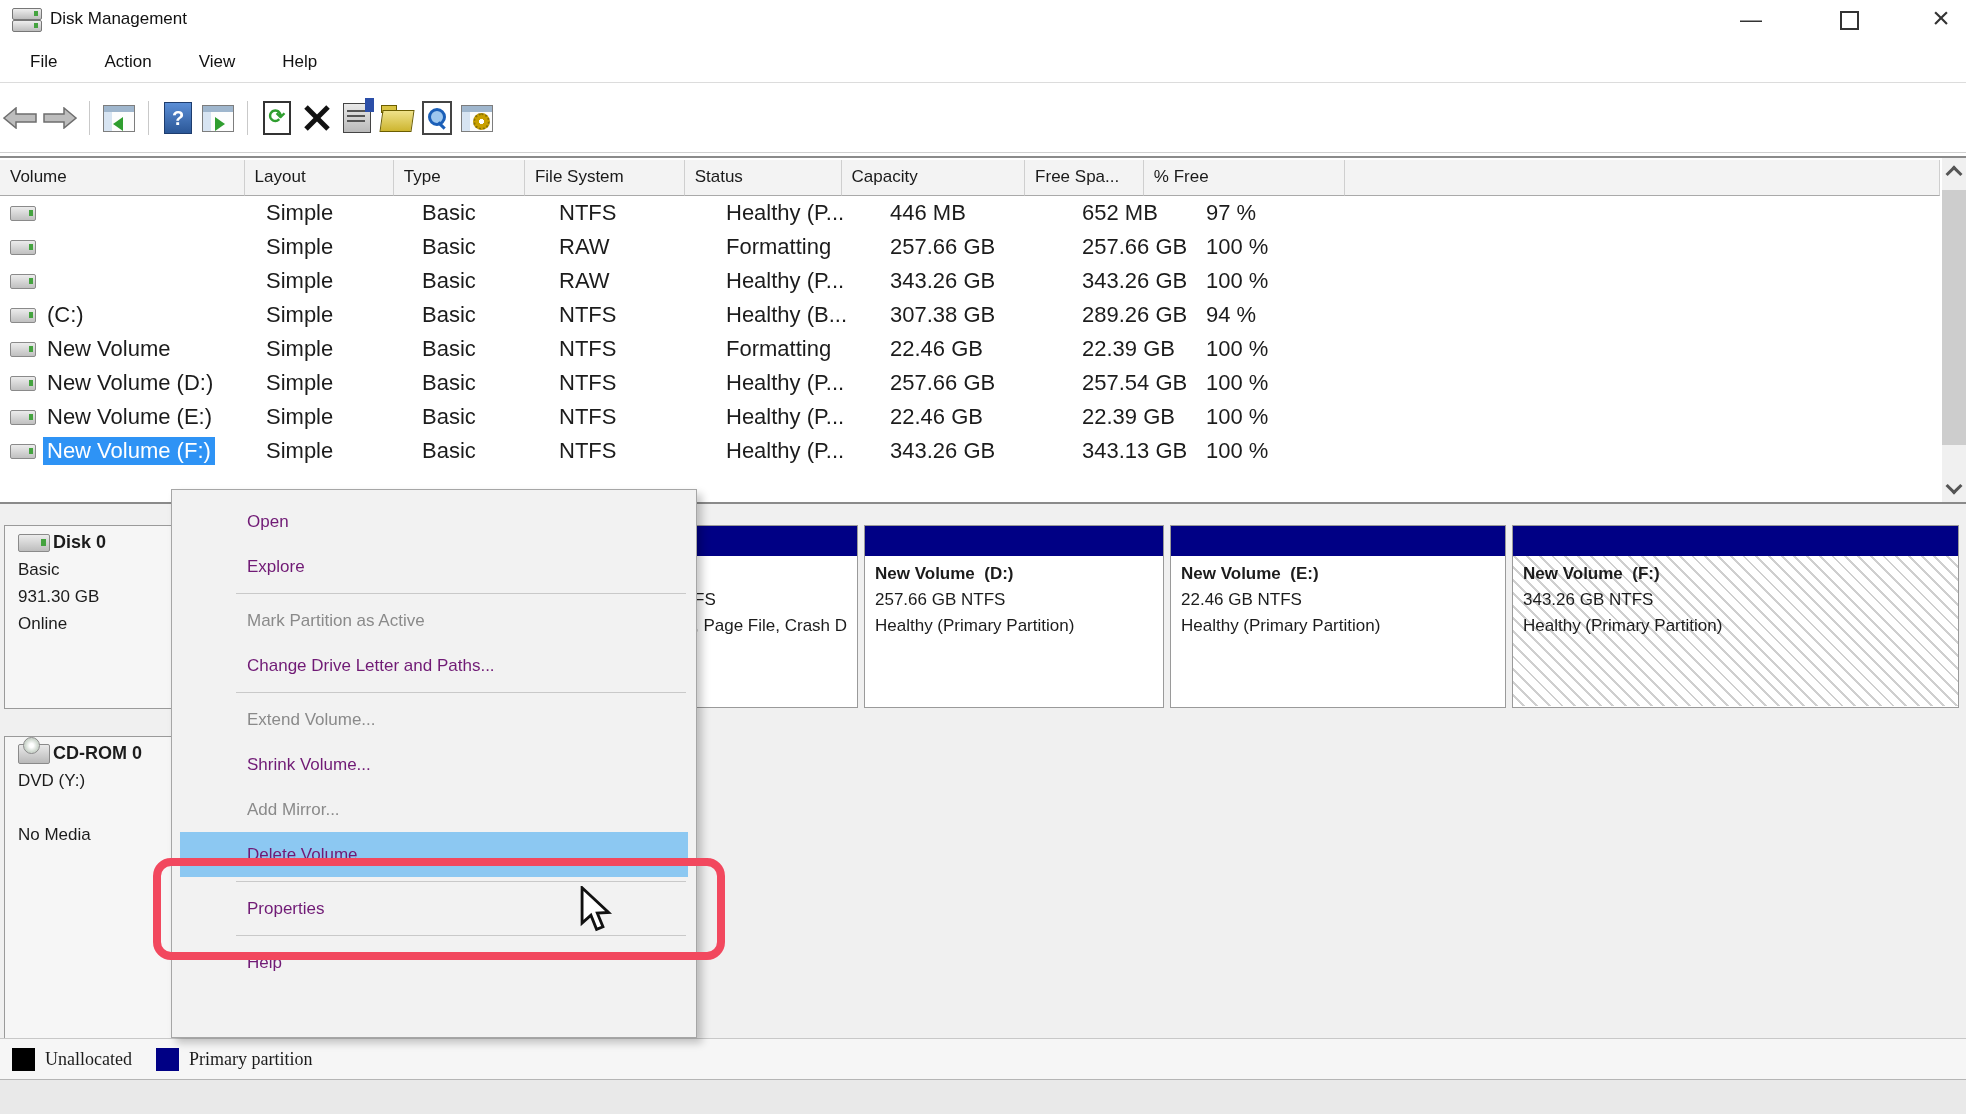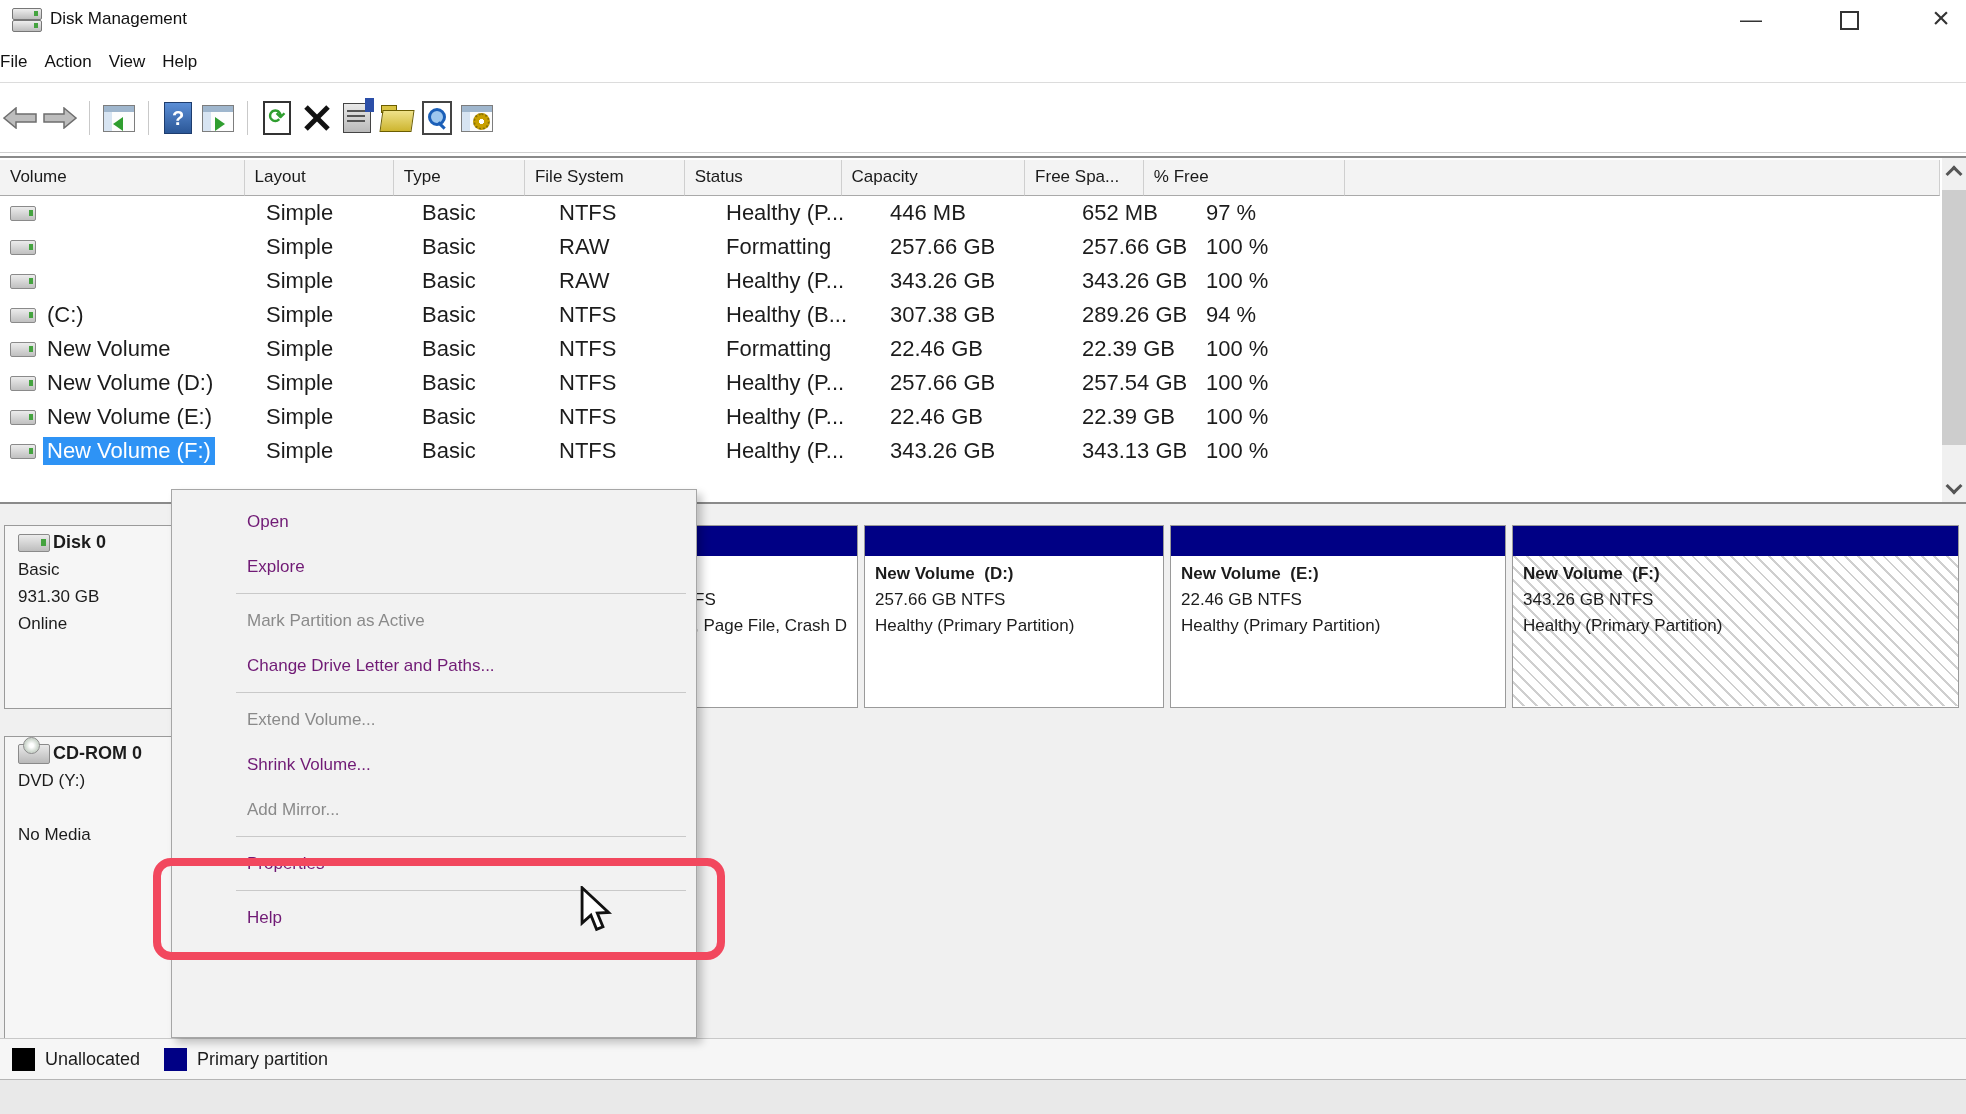--- a/index.html
+++ b/index.html
@@ -15,21 +15,21 @@
   .title-icon .drive::after{content:"";position:absolute;right:3px;top:2px;width:4px;height:5px;background:#44a33f;}
   .title-text{position:absolute;left:50px;top:9px;font-size:17px;color:#111;}
   .wctl{position:absolute;top:0;width:58px;height:40px;text-align:center;line-height:40px;color:#333;}
   .wctl.min{left:1722px;font-size:22px;}
   .wctl.max{left:1820px;}
   .wctl.max span{display:inline-block;width:15px;height:15px;border:2px solid #333;margin-top:11px;}
   .wctl.close{left:1912px;font-size:30px;line-height:36px;}
 
   
   .menubar{position:absolute;left:0;top:44px;width:100%;height:38px;background:#fff;border-bottom:1px solid #dcdcdc;}
-  .menubar .mitem{display:inline-block;padding:8px 17px 0 0;font-size:17px;color:#111;}
+  .menubar .mitem{display:inline-block;padding:8px 17px 0 30px;font-size:17px;color:#111;}
 
   
   .toolbar{position:absolute;left:0;top:84px;width:100%;height:68px;background:#fff;border-bottom:1px solid #cfcfcf;
            display:flex;align-items:center;}
   .tsep{width:1px;height:34px;background:#c9c9c9;margin:0 9px;}
   .tbtn{width:40px;height:40px;display:flex;align-items:center;justify-content:center;position:relative;}
   .win-ic{width:30px;height:25px;border:1px solid #7d7d7d;background:#fdfdfd;position:relative;}
   .win-ic .bar{position:absolute;left:0;top:0;width:100%;height:6px;background:#9fb6cd;}
   .win-ic .side{position:absolute;left:0;top:6px;width:8px;bottom:0;background:#d7e4f2;}
   .tri{width:0;height:0;position:absolute;}
@@ -96,21 +96,21 @@
   .part-head{height:30px;background:#000085;}
   .part-body{box-sizing:border-box;padding:8px 8px 0 10px;overflow:hidden;white-space:nowrap;height:150px;background:#fff;}
   .part-body .pname{font-size:17px;font-weight:bold;white-space:pre;}
   .part-body .pline{font-size:17px;margin-top:6px;white-space:pre;}
   .part.hatched .part-body{background:repeating-linear-gradient(45deg,#ffffff 0 7px,#cfcfcf 7px 9px);}
   .part.fragment{border-left:none;}
   .part.fragment .part-body .pname{height:20px;}
 
   
   .legendbar{position:absolute;left:0;top:1038px;width:1966px;height:40px;background:#f6f6f6;
-             border-top:1px solid #c8c8c8;border-bottom:1px solid #b5b5b5;display:flex;align-items:center;}
+             border-top:1px solid #c8c8c8;border-bottom:1px solid #b5b5b5;display:flex;align-items:center;font-family:Liberation Serif, serif;}
   .lgsq{width:23px;height:23px;margin-left:12px;flex:0 0 auto;}
   .lgsq.black{background:#000;}
   .lgsq.navy{background:#000085;margin-left:24px;}
   .lgtext{font-size:18px;margin-left:10px;}
   .statusbar{position:absolute;left:0;top:1080px;width:1966px;height:34px;background:#e9e9e9;}
 
   
   .ctxmenu{position:absolute;left:171px;top:489px;width:526px;height:549px;background:#f2f2f2;
            border:1px solid #a6a6a6;box-shadow:5px 5px 8px rgba(0,0,0,.22);z-index:20;box-sizing:border-box;padding-top:9px;}
   .mi{height:45px;line-height:45px;font-size:17px;padding-left:75px;color:#701a75;}
@@ -389,20 +389,21 @@
   <div class="ctxmenu" id="ctxmenu">
       <div class="mi">Open</div>
       <div class="mi">Explore</div>
       <div class="msep"></div>
       <div class="mi disabled">Mark Partition as Active</div>
       <div class="mi">Change Drive Letter and Paths...</div>
       <div class="msep"></div>
       <div class="mi disabled">Extend Volume...</div>
       <div class="mi">Shrink Volume...</div>
       <div class="mi disabled">Add Mirror...</div>
+      <div class="mi highlighted">Delete Volume...</div>
       <div class="msep"></div>
       <div class="mi">Properties</div>
       <div class="msep"></div>
       <div class="mi">Help</div>
     </div>
 
   <div class="annot"></div>
 
   <div class="cursor">
     <svg width="40" height="46" viewBox="0 0 22 26">

